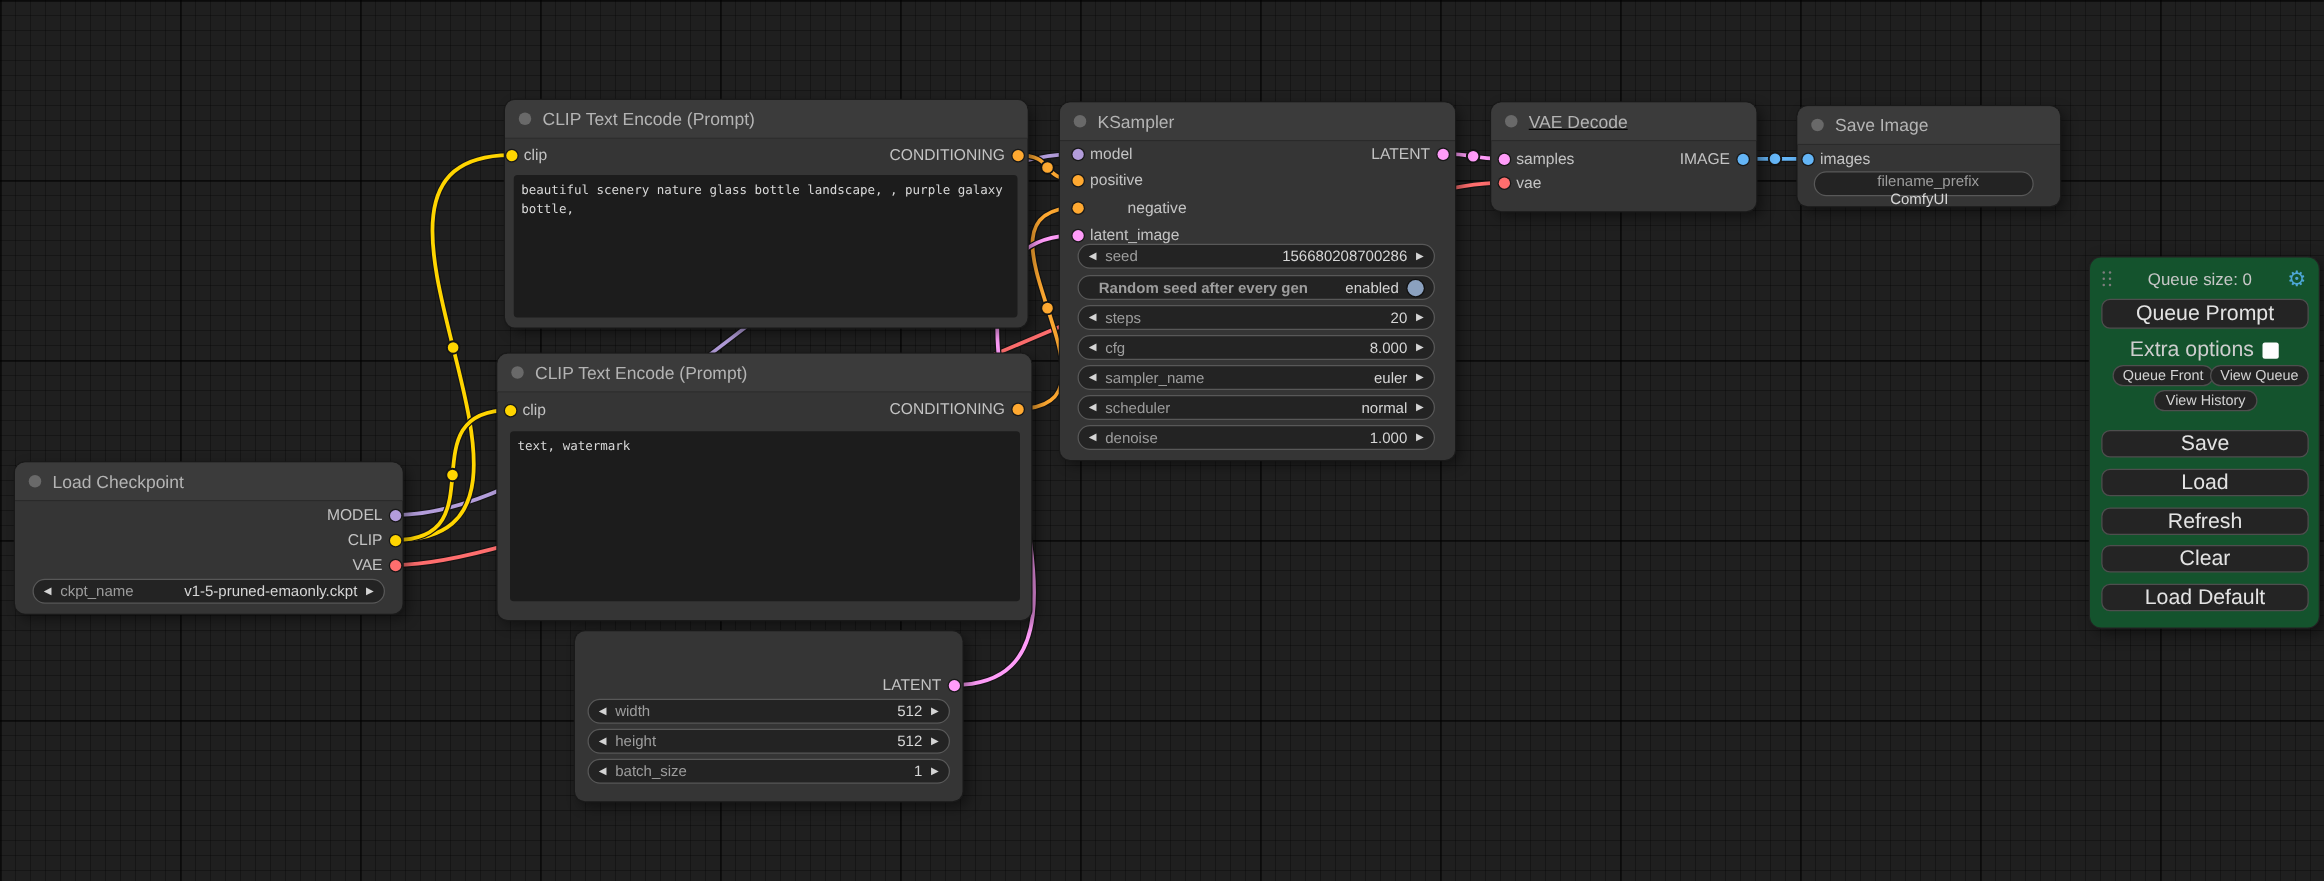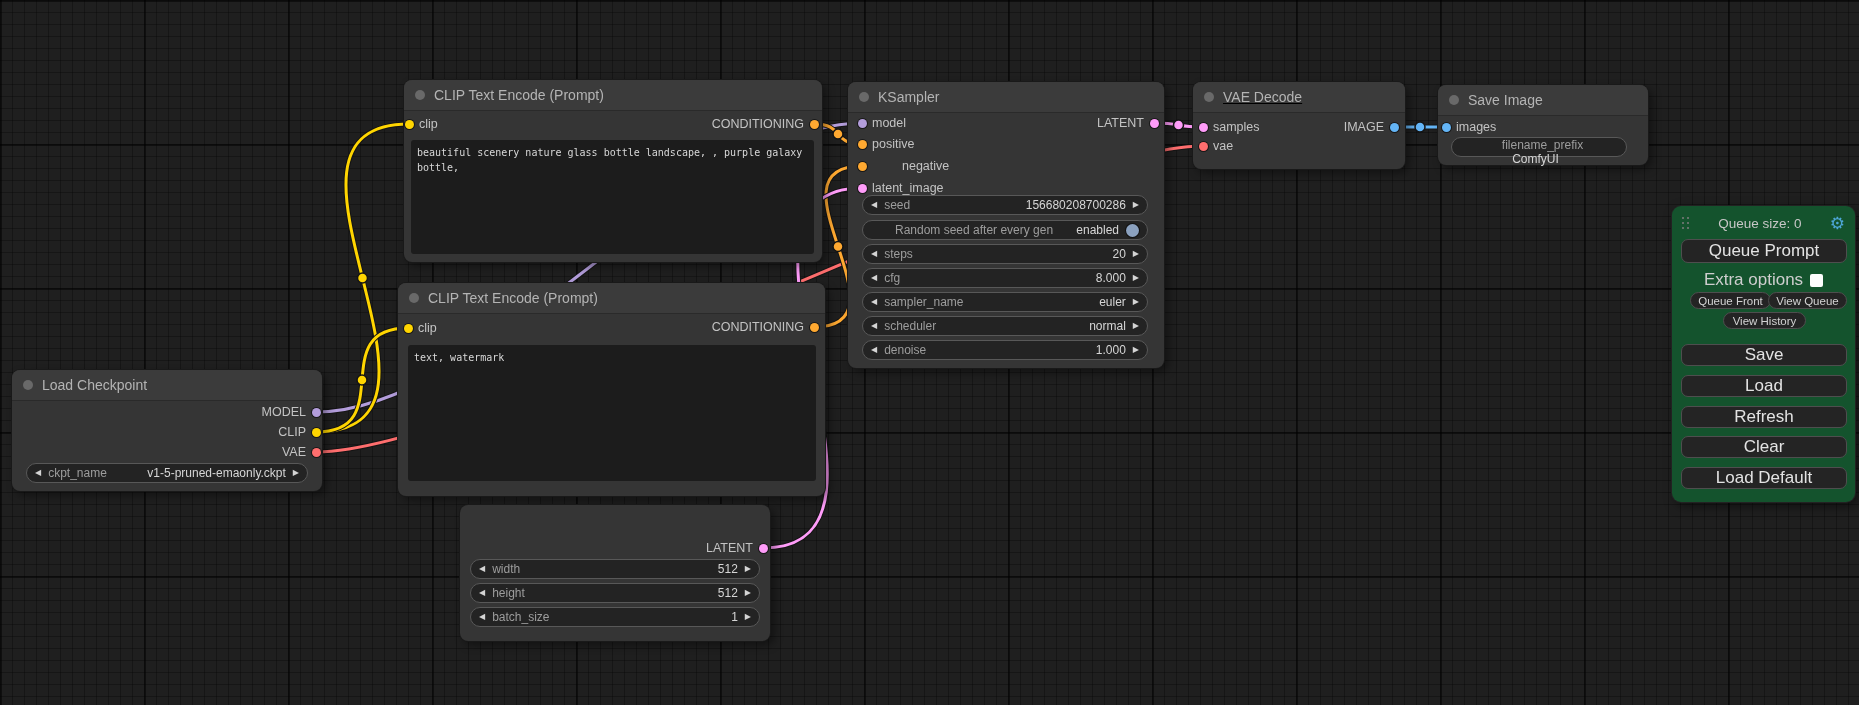--- a/index.html
+++ b/index.html
@@ -27,21 +27,21 @@
   .node-title{font-size:14px;color:#b4b4b4;white-space:nowrap;}
   .slot-dot{position:absolute;width:9px;height:9px;border-radius:50%;box-shadow:0 0 0 1px rgba(0,0,0,.55);}
   .slot-label{position:absolute;font-size:12.5px;color:#c3c3c3;line-height:16px;white-space:nowrap;}
   .slot-label.out{text-align:right;}
   .widget{
     position:absolute;height:20px;background:#232323;border:1px solid #585858;border-radius:11px;
     display:flex;align-items:center;padding:0 8px;font-size:12px;box-sizing:border-box;
   }
   .w-arrow{font-size:8px;color:#d4d4d4;flex:0 0 auto;line-height:1;}
   .w-label{color:#9d9d9d;margin-left:7px;white-space:nowrap;}
-  .w-label.centered{margin-left:24px;}
+  .w-label.centered{margin-left:8px;font-weight:bold;}
   .w-fill{flex:1;}
   .w-value{color:#d6d6d6;margin-right:7px;white-space:nowrap;}
   .w-toggle{width:13px;height:13px;border-radius:50%;background:#8ba1bf;box-shadow:0 0 0 1px rgba(0,0,0,.5);flex:0 0 auto;}
   .node-text{
     position:absolute;background:#1c1c1c;border-radius:3px;color:#d8d8d8;
     font-family:"DejaVu Sans Mono",monospace;font-size:10px;line-height:1.5;
     padding:5px 6px;box-sizing:border-box;white-space:pre-wrap;word-break:break-word;overflow:hidden;
   }
   
   #menu-panel{

